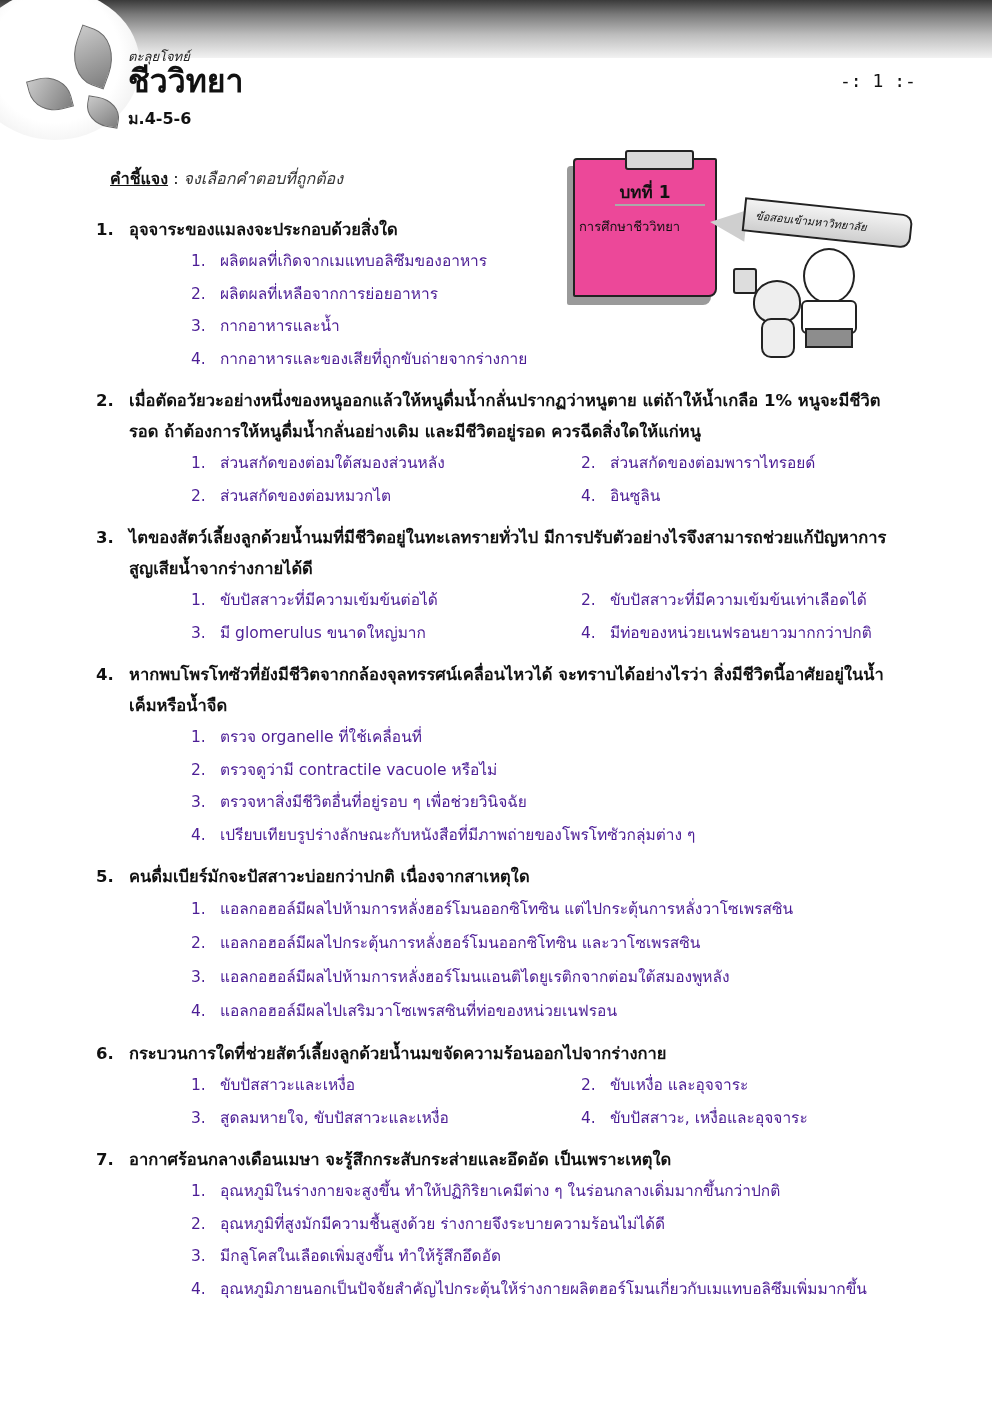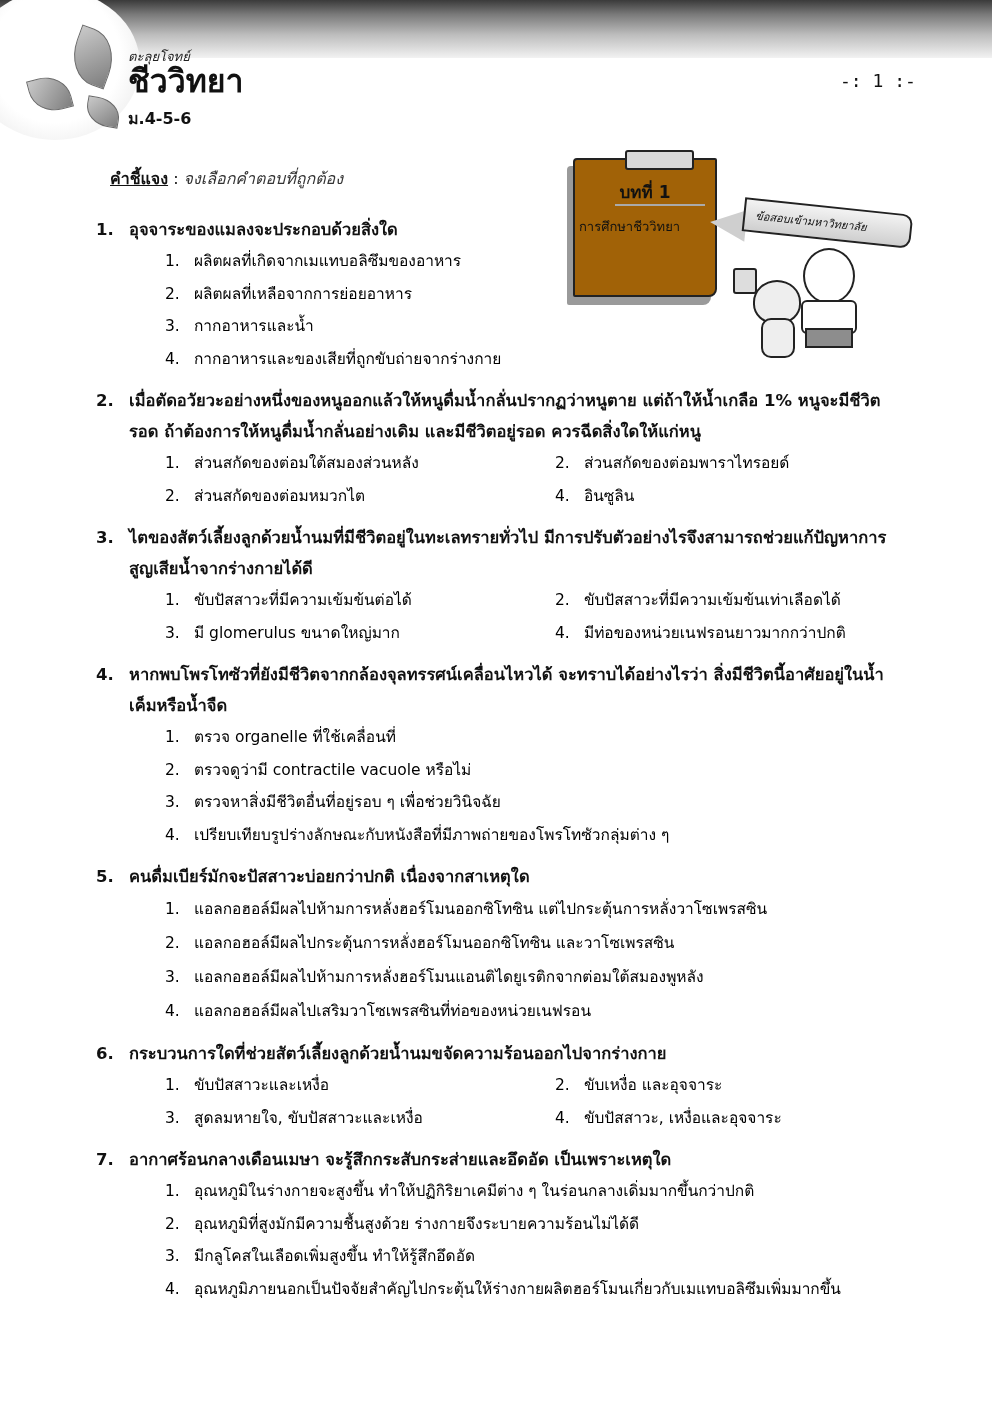--- a/index.html
+++ b/index.html
@@ -34,21 +34,21 @@
     position: absolute; left: 840px; top: 70px;
     font-family: "DejaVu Sans Mono", monospace; font-size: 18px; color: #111;
   }
   .instruction { position: absolute; left: 96px; top: 166px; font-size: 16px; }
   .instruction .lbl { font-weight: bold; text-decoration: underline; margin-left: 14px; }
   .instruction .txt { font-style: italic; color: #333; }
 
   .illus { position: absolute; left: 565px; top: 140px; width: 350px; height: 220px; }
   .paper {
     position: absolute; left: 8px; top: 18px; width: 140px; height: 135px;
-    border: 2px solid #222; background: #a16207; border-radius: 4px 2px 8px 2px;
+    border: 2px solid #222; background: #ec4899; border-radius: 4px 2px 8px 2px;
     box-shadow: -6px 8px 0 #9a9a9a;
   }
   .clip {
     position: absolute; left: 50px; top: -10px; width: 65px; height: 16px;
     background: #d8d8d8; border: 2px solid #222; border-radius: 3px;
   }
   .paper-head { position: absolute; left: 0; width: 140px; top: 18px; text-align: center; font-size: 17px; font-weight: bold; }
   .paper-line { position: absolute; left: 40px; top: 44px; width: 90px; height: 2px; background: #aaa; }
   .paper-sub { position: absolute; left: 4px; top: 56px; font-size: 13px; white-space: nowrap; }
   .pencil {
@@ -68,21 +68,21 @@
   .kid-shorts { position: absolute; left: 240px; top: 188px; width: 44px; height: 16px; border: 2px solid #222; background: #8d8d8d; }
   .cat-head { position: absolute; left: 188px; top: 140px; width: 44px; height: 40px; border: 2px solid #222; border-radius: 50% 50% 45% 45%; background: #eee; }
   .cat-body { position: absolute; left: 196px; top: 178px; width: 30px; height: 36px; border: 2px solid #222; border-radius: 10px; background: #eee; }
   .eraser { position: absolute; left: 168px; top: 128px; width: 20px; height: 22px; border: 2px solid #222; background: #ddd; border-radius: 3px; }
 
   .questions { position: absolute; left: 96px; top: 214px; width: 810px; }
   .q { margin-bottom: 10px; }
   .q-stem { display: flex; font-weight: bold; font-size: 16.5px; line-height: 31px; }
   .q-num { width: 33px; flex: 0 0 33px; }
   .q-text { flex: 1; }
-  .opts { margin-left: 69px; font-size: 15.5px; color: #000000; }
+  .opts { margin-left: 95px; font-size: 15.5px; color: #4c1d95; }
   .opts.list .opt { line-height: 32.5px; }
   .opts.grid { display: grid; grid-template-columns: 390px 1fr; }
   .opts.grid .opt { line-height: 32.5px; }
   .opt-num { display: inline-block; width: 24px; }
   #q1 .q-text { width: 440px; }
   #q5 .opts .opt { line-height: 34px; }
 </style>
 </head>
 <body>
 

